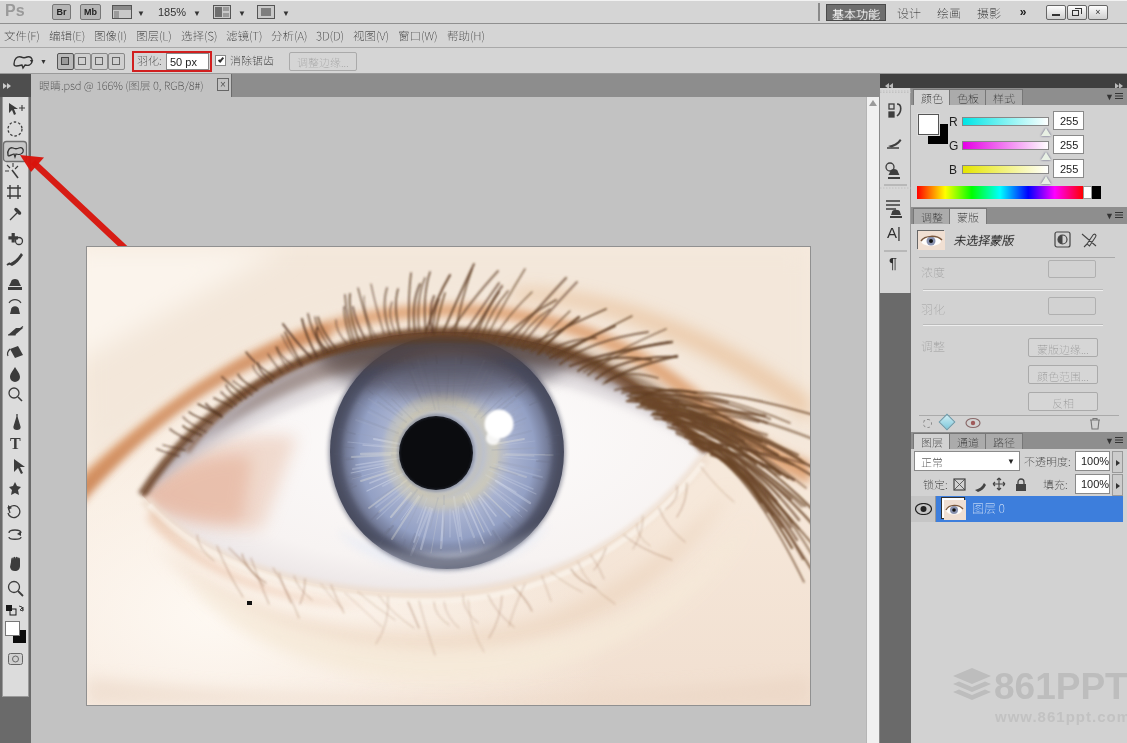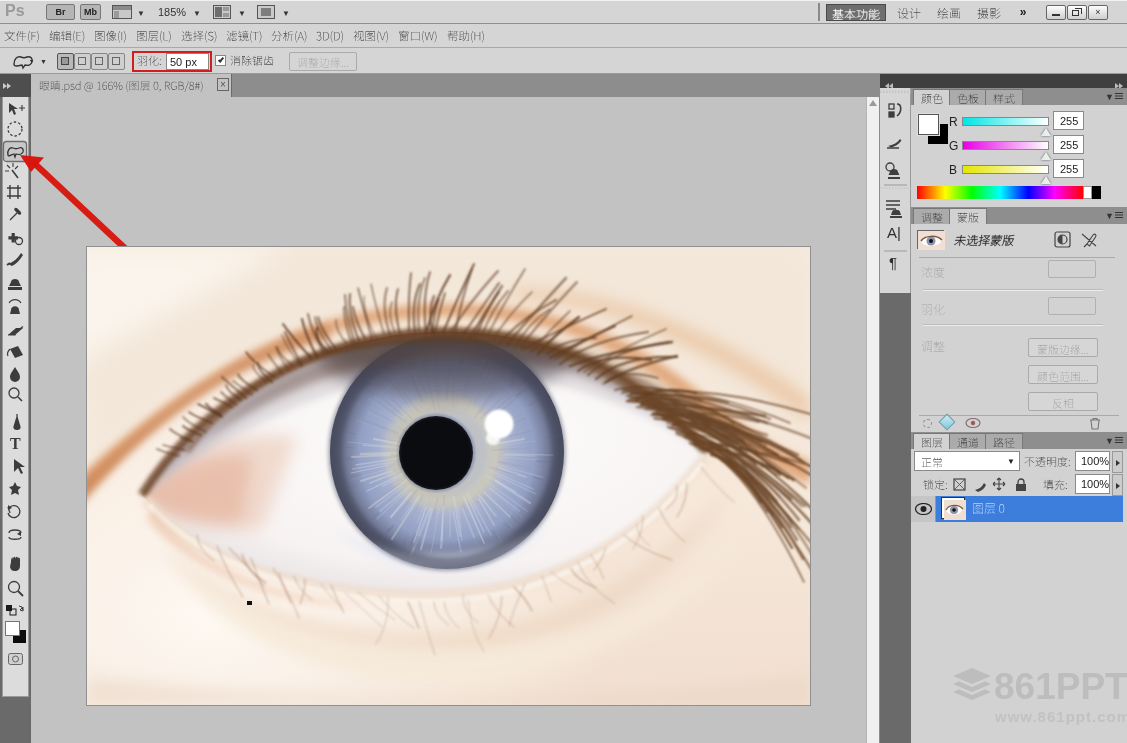--- a/index.html
+++ b/index.html
@@ -47,21 +47,21 @@
 #maskspanel{top:207px;height:225px}
 
 #layerspanel{top:432px;height:311px}
 .maskbtn{position:absolute;left:117px;width:70px;height:19px;border:1px solid #aaa;background:#d6d6d6;color:#8f8f8f;font-size:11px;text-align:center;line-height:17px;border-radius:2px}
 .whitebox{position:absolute;background:#fff;border:1px solid #8a8a8a;font-size:11px}
 </style></head>
 <body>
 
 <div id="titlebar" class="abs"></div>
 <div class="abs pslogo">Ps</div>
-<div class="abs tbbtn" style="left:46px;width:29px">Br</div>
+<div class="abs tbbtn" style="left:52px;width:19px">Br</div>
 <div class="abs tbbtn" style="left:80px;width:21px">Mb</div>
 <div class="abs" style="left:112px;top:5px;width:20px;height:14px;border:1px solid #555;background:linear-gradient(#8a8a8a 0 4px,#c9c9c9 4px)">
     <div style="position:absolute;left:1px;top:5px;width:5px;height:7px;background:#9a9a9a"></div>
   </div>
 <div class="abs" style="left:137px;top:9px;font-size:8px;color:#333">▼</div>
 <div class="abs" style="left:158px;top:6px;font-size:11px;color:#333">185%</div>
 <div class="abs" style="left:193px;top:9px;font-size:8px;color:#333">▼</div>
 <div class="abs" style="left:213px;top:5px;width:18px;height:14px;border:1px solid #555;background:#c9c9c9">
     <div style="position:absolute;left:1px;top:1px;width:7px;height:10px;background:#6e6e6e"></div>
     <div style="position:absolute;left:9px;top:1px;width:6px;height:4px;background:#9a9a9a"></div>

